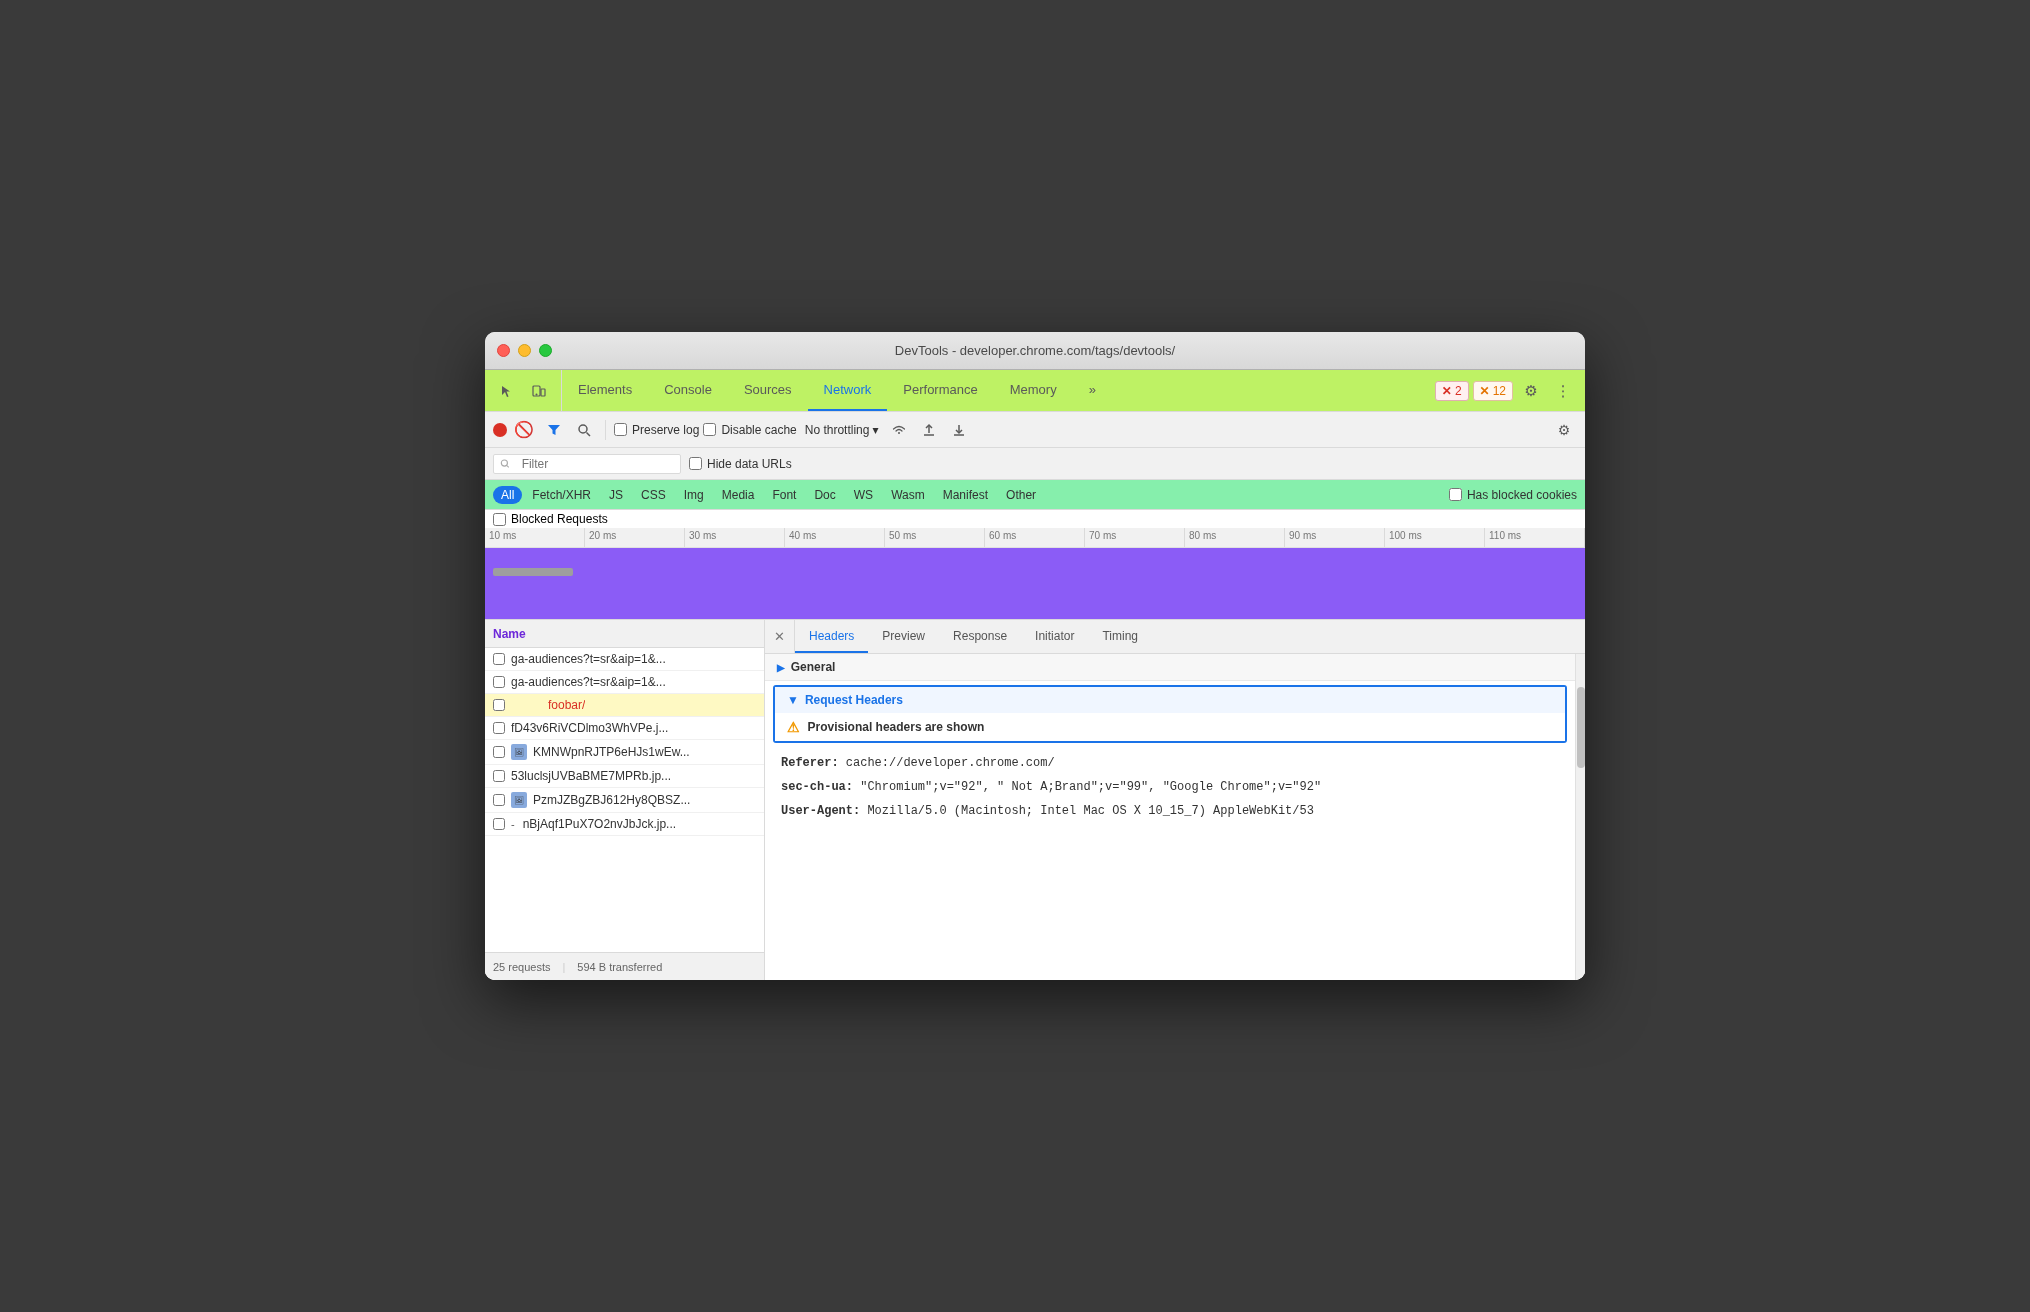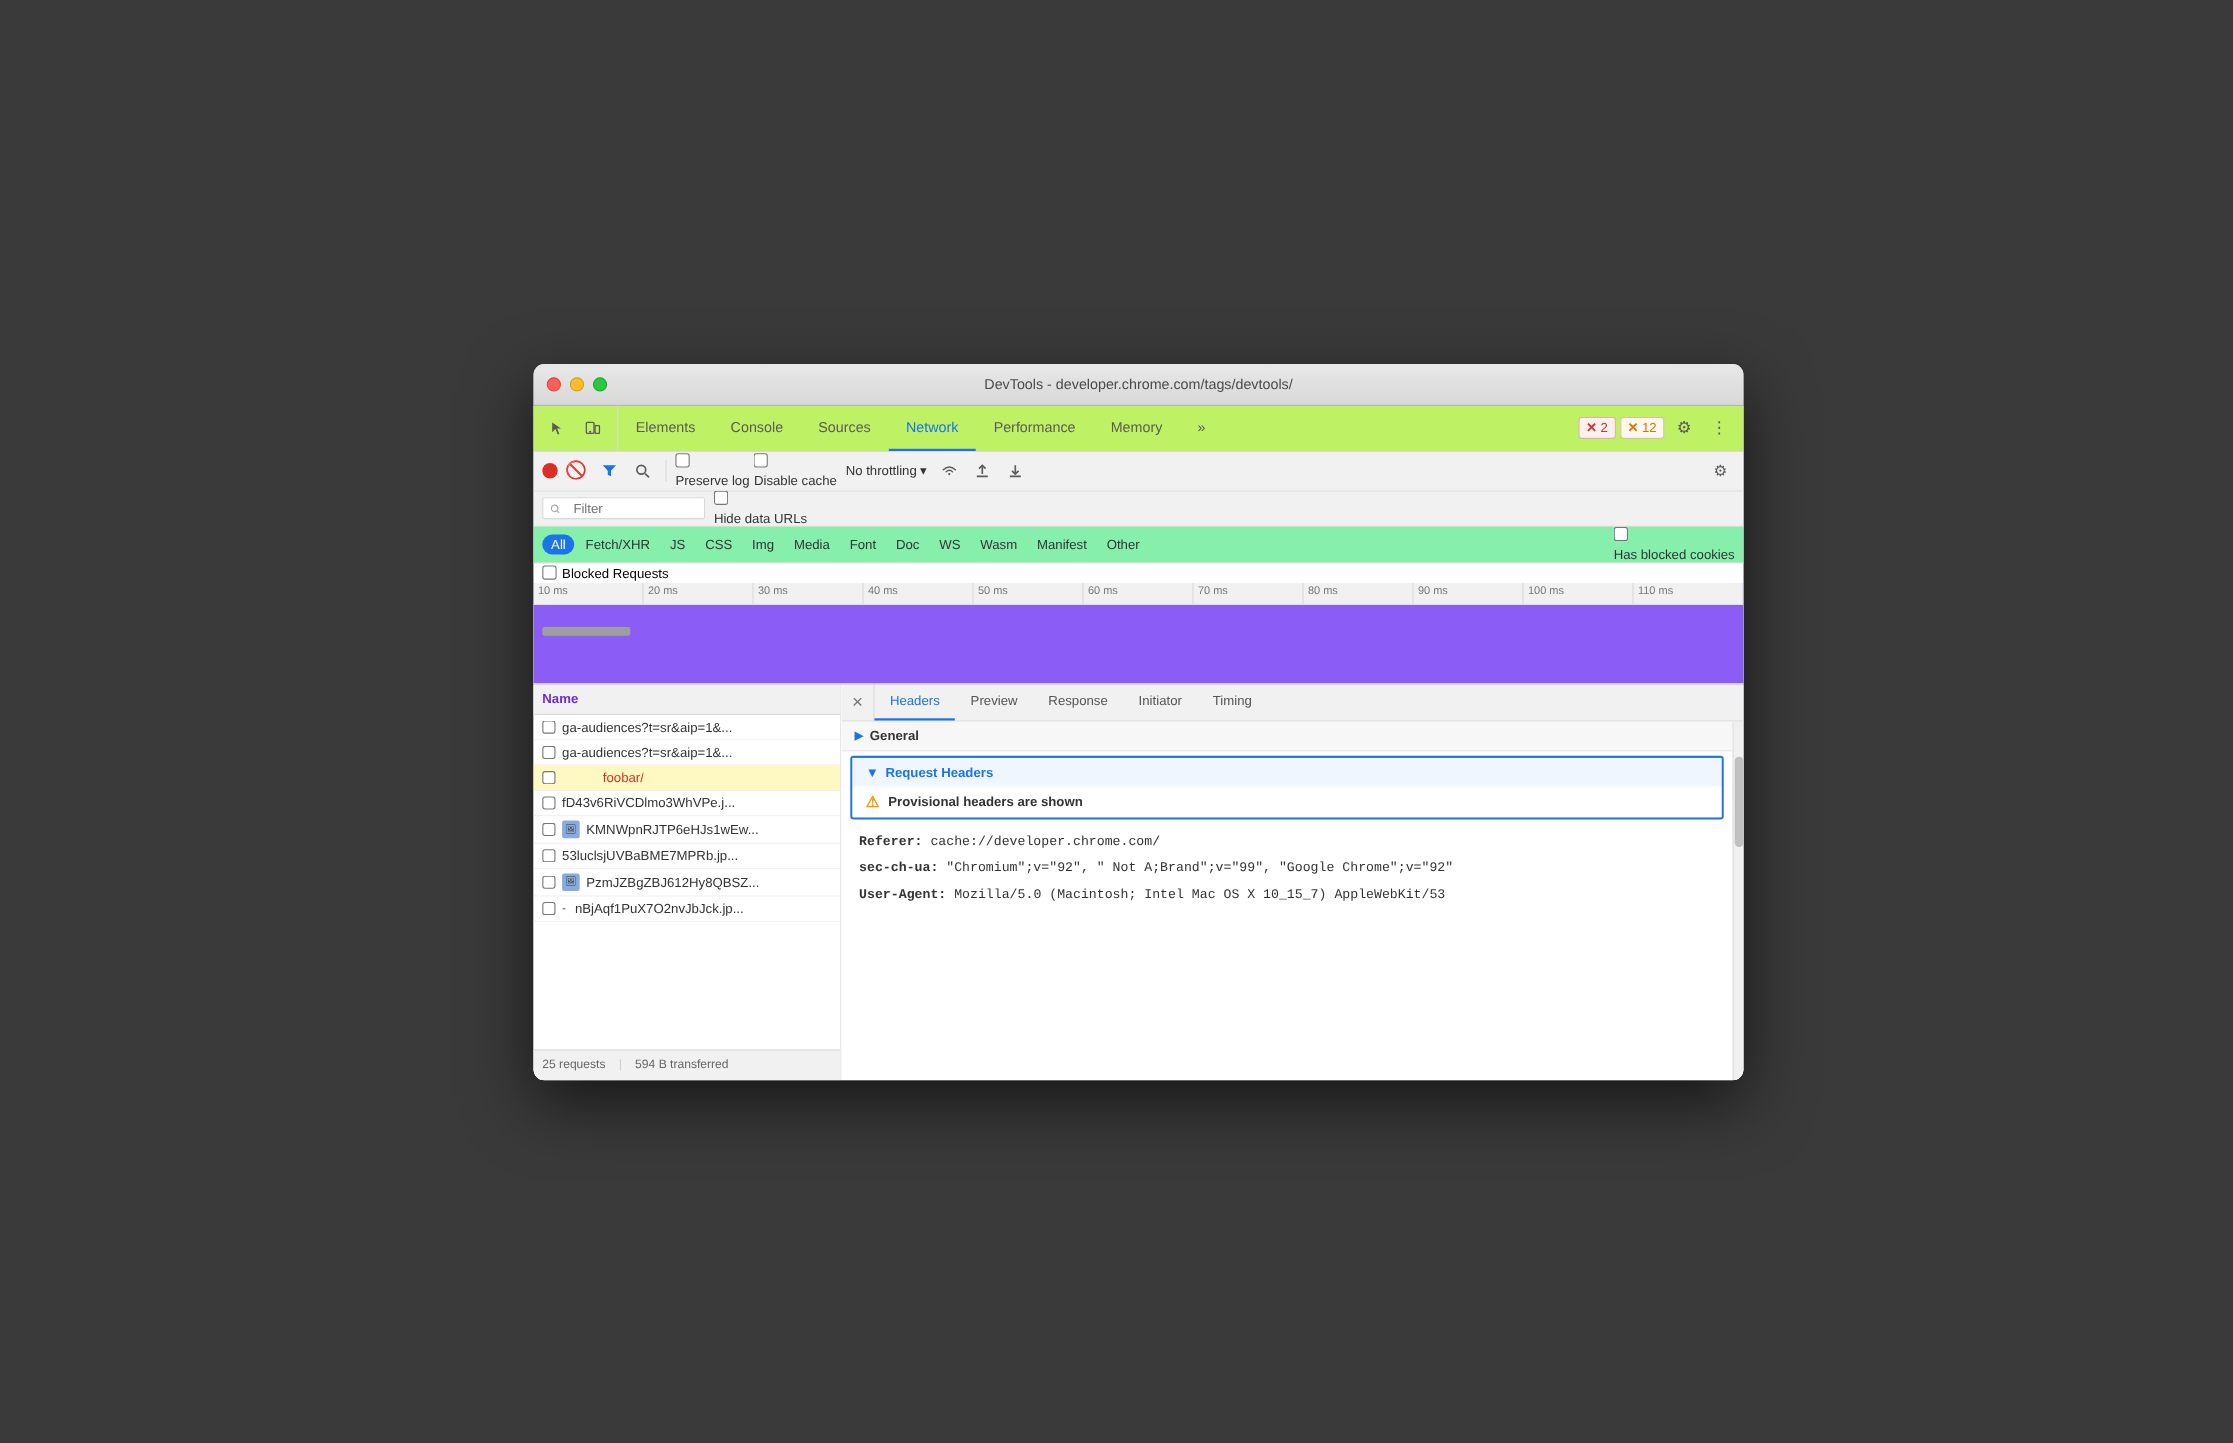--- a/index.html
+++ b/index.html
@@ -160,27 +160,26 @@
       align-items: center;
       justify-content: center;
       border-radius: 3px;
       cursor: pointer;
       color: #5a5a5a;
       font-size: 14px;
     }
     .toolbar-icon.active { color: #1a73e8; }
     .checkbox-label {
       display: flex;
-      align-items: flex-start;
+      align-items: center;
       gap: 5px;
       font-size: 12px;
       color: #333;
       cursor: pointer;
       white-space: nowrap;
-      flex-direction: column;
     }
     .checkbox-label input { cursor: pointer; }
     .throttle-dropdown {
       display: flex;
       align-items: center;
       gap: 3px;
       font-size: 12px;
       color: #333;
       cursor: pointer;
       padding: 2px 4px;
@@ -197,21 +196,21 @@
       gap: 8px;
     }
     .filter-input-wrap {
       display: flex;
       align-items: center;
       background: white;
       border: 1px solid #dadada;
       border-radius: 2px;
       padding: 2px 6px;
       gap: 12px;
-      width: 148px;
+      width: 188px;
     }
     .filter-input {
       border: none;
       outline: none;
       font-size: 12px;
       background: transparent;
       width: 100%;
       color: #333;
     }
     

